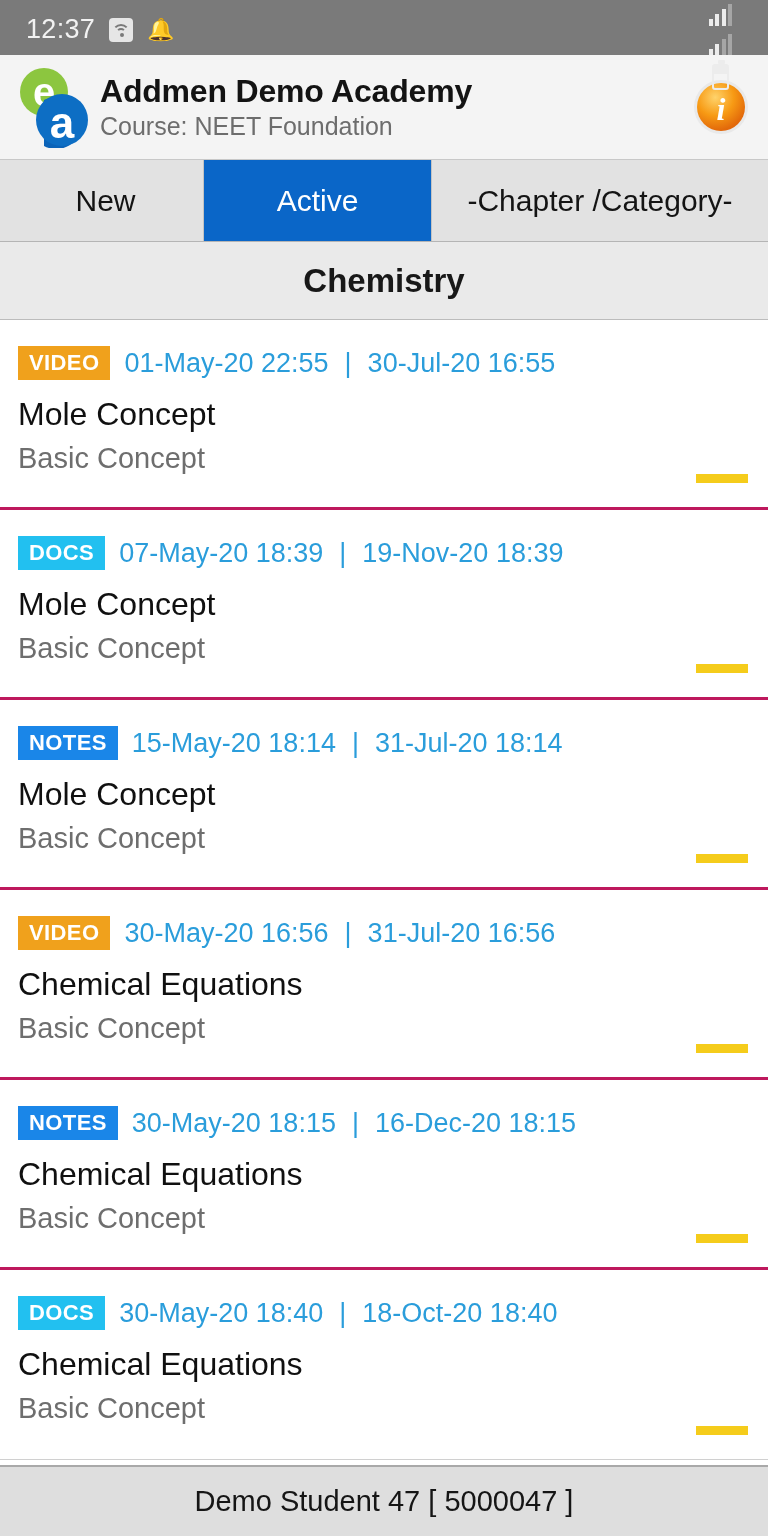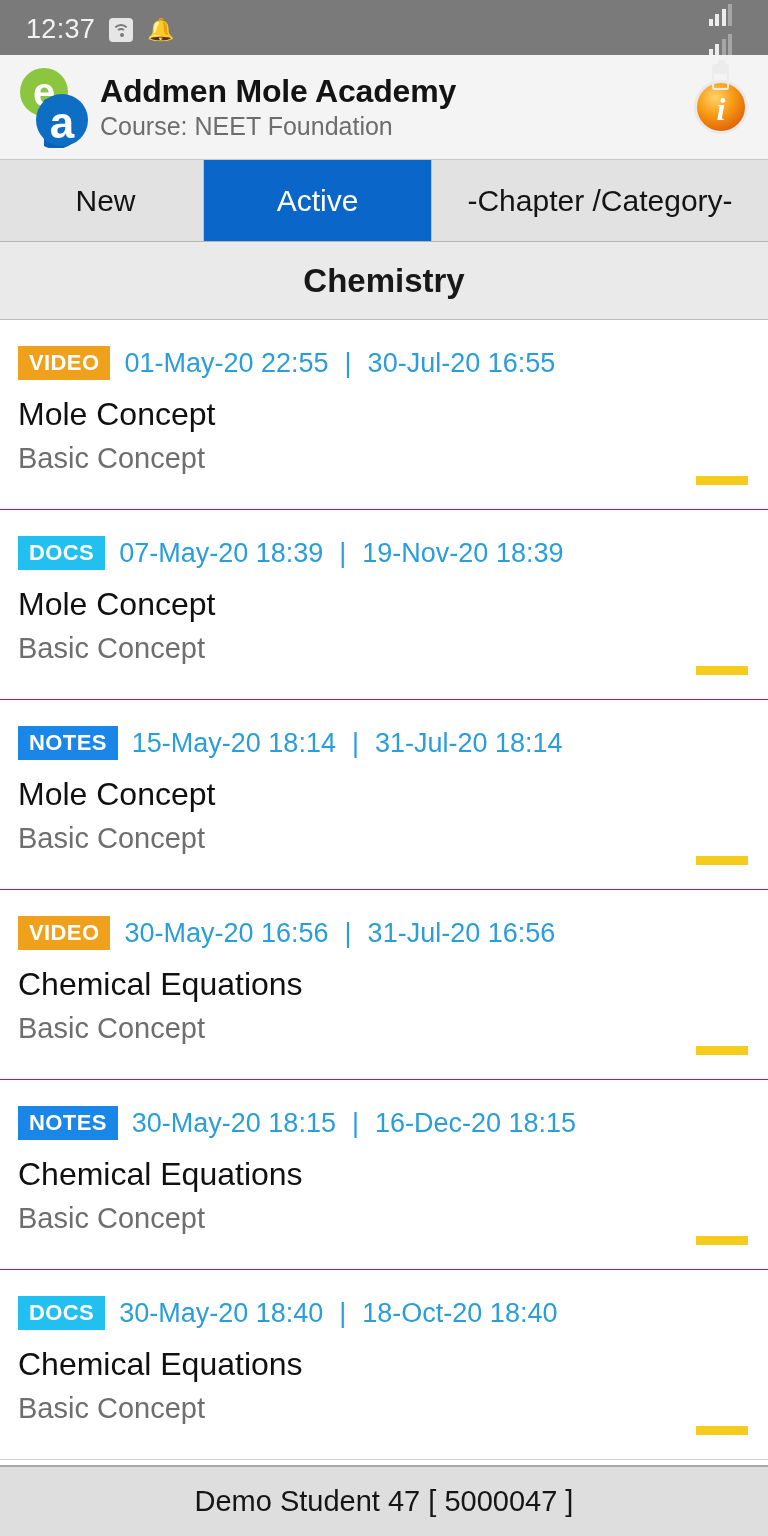--- a/index.html
+++ b/index.html
@@ -68,21 +68,21 @@
   .subject {
     height:78px; flex:0 0 78px; display:flex; align-items:center; justify-content:center;
     background:#eaeaea; border-bottom:1px solid #bcbcbc;
     font-size:33px; color:#181818;font-weight:bold;
   }
 
   
   .list { flex:1; overflow:hidden; background:#fff; }
   .row {
     position:relative; height:190px; padding:26px 18px 0 18px;
-    border-bottom:1px solid #be185d; background:#fff;
+    border-bottom:3px solid #be185d; background:#fff;
   }
   .row:last-child { border-bottom:1px solid #d0d0d0; }
   .meta { display:flex; align-items:center; gap:14px; height:34px; }
   .badge {
     display:inline-flex; align-items:center; justify-content:center;
     height:34px; padding:0 11px; color:#fff; font-size:22px;
     font-weight:bold; letter-spacing:.4px; line-height:1;
   }
   .badge.video { background:#f0a11c; }
   .badge.docs  { background:#22c0f0; }
@@ -149,21 +149,21 @@
     <div class="logo">
       <svg width="78" height="82" viewBox="0 0 78 82">
         <circle cx="30" cy="26" r="24" fill="#8cc63f"></circle>
         <text x="30" y="40" font-family="Liberation Sans, sans-serif" font-size="40" font-weight="bold" fill="#ffffff" text-anchor="middle">e</text>
         <path d="M30 34 a26 26 0 1 1 0 46 l0 -10 a16 16 0 1 0 0 -26 z" fill="#0b63b8"></path>
         <circle cx="48" cy="54" r="26" fill="#0d6ec4"></circle>
         <text x="48" y="72" font-family="Liberation Sans, sans-serif" font-size="44" font-weight="bold" fill="#ffffff" text-anchor="middle">a</text>
       </svg>
     </div>
     <div class="titles">
-      <div class="app-title">Addmen Mole Academy</div>
+      <div class="app-title">Addmen Demo Academy</div>
       <div class="app-sub">Course: NEET Foundation</div>
     </div>
     <div class="info-btn">
       <svg width="62" height="62" viewBox="0 0 62 62">
         <defs>
           <radialGradient id="ig" cx="38%" cy="30%" r="70%">
             <stop offset="0%" stop-color="#ffd36b"></stop>
             <stop offset="55%" stop-color="#f79a14"></stop>
             <stop offset="100%" stop-color="#e2680a"></stop>
           </radialGradient>

